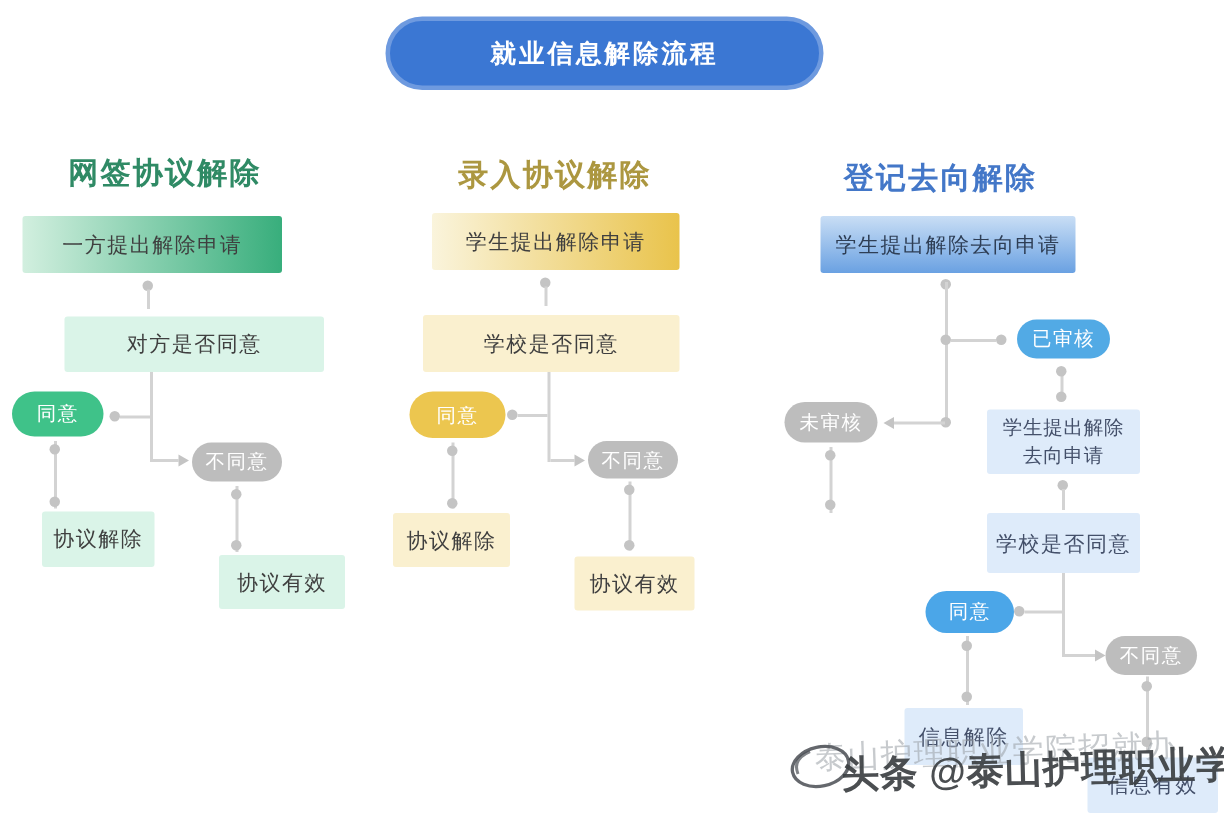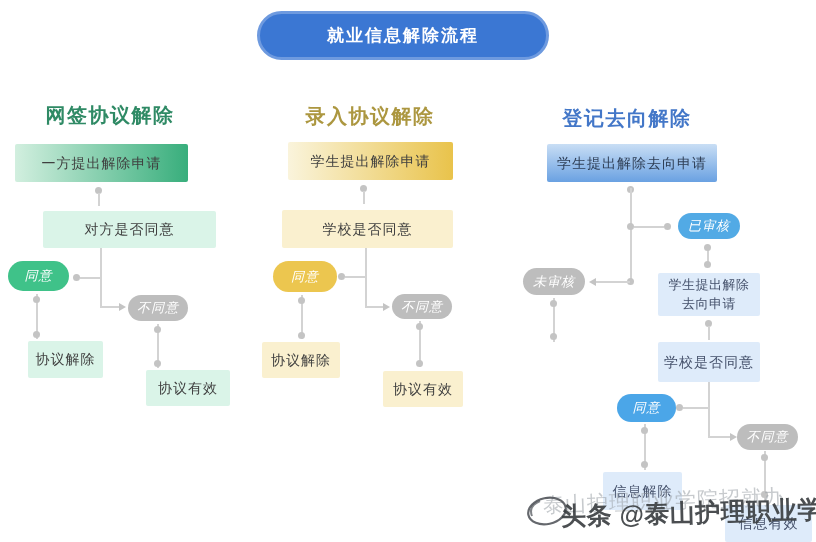--- a/index.html
+++ b/index.html
@@ -26,21 +26,21 @@
   }
   .box.small { font-size:13px; letter-spacing:0.5px; }
   .grad-green { background:linear-gradient(90deg,#D2EFDF 0%,#38AE7C 100%); }
   .fill-green { background:#DAF4E8;margin-left:28px; }
   .grad-gold  { background:linear-gradient(90deg,#FAF4DC 0%,#E9C34B 100%); }
   .fill-gold  { background:#FAF0CF; }
   .grad-blue  { background:linear-gradient(180deg,#C9DEF5 0%,#6AA1E2 100%); }
   .fill-blue  { background:#DEEBFA; color:#44506a; }
   .pill {
     position:absolute; display:flex; align-items:center; justify-content:center;
-    color:#fff; font-size:13px; letter-spacing:1px; border-radius:999px;font-style:italic;
+    color:#fff; font-size:13px; letter-spacing:1px; border-radius:999px;
   }
   .pill-green { background:#3FC289; }
   .pill-gold  { background:#ECC64F; }
   .pill-blue  { background:#52AAE5; }
   .pill-gray  { background:#BDBDBD; }
   .line { position:absolute; background:#D3D3D3; }
   .dot  { position:absolute; width:7px; height:7px; border-radius:50%; background:#C4C4C4; }
   .arrow-r { position:absolute; width:0; height:0;
     border-top:4px solid transparent; border-bottom:4px solid transparent;
     border-left:7px solid #C4C4C4; }

